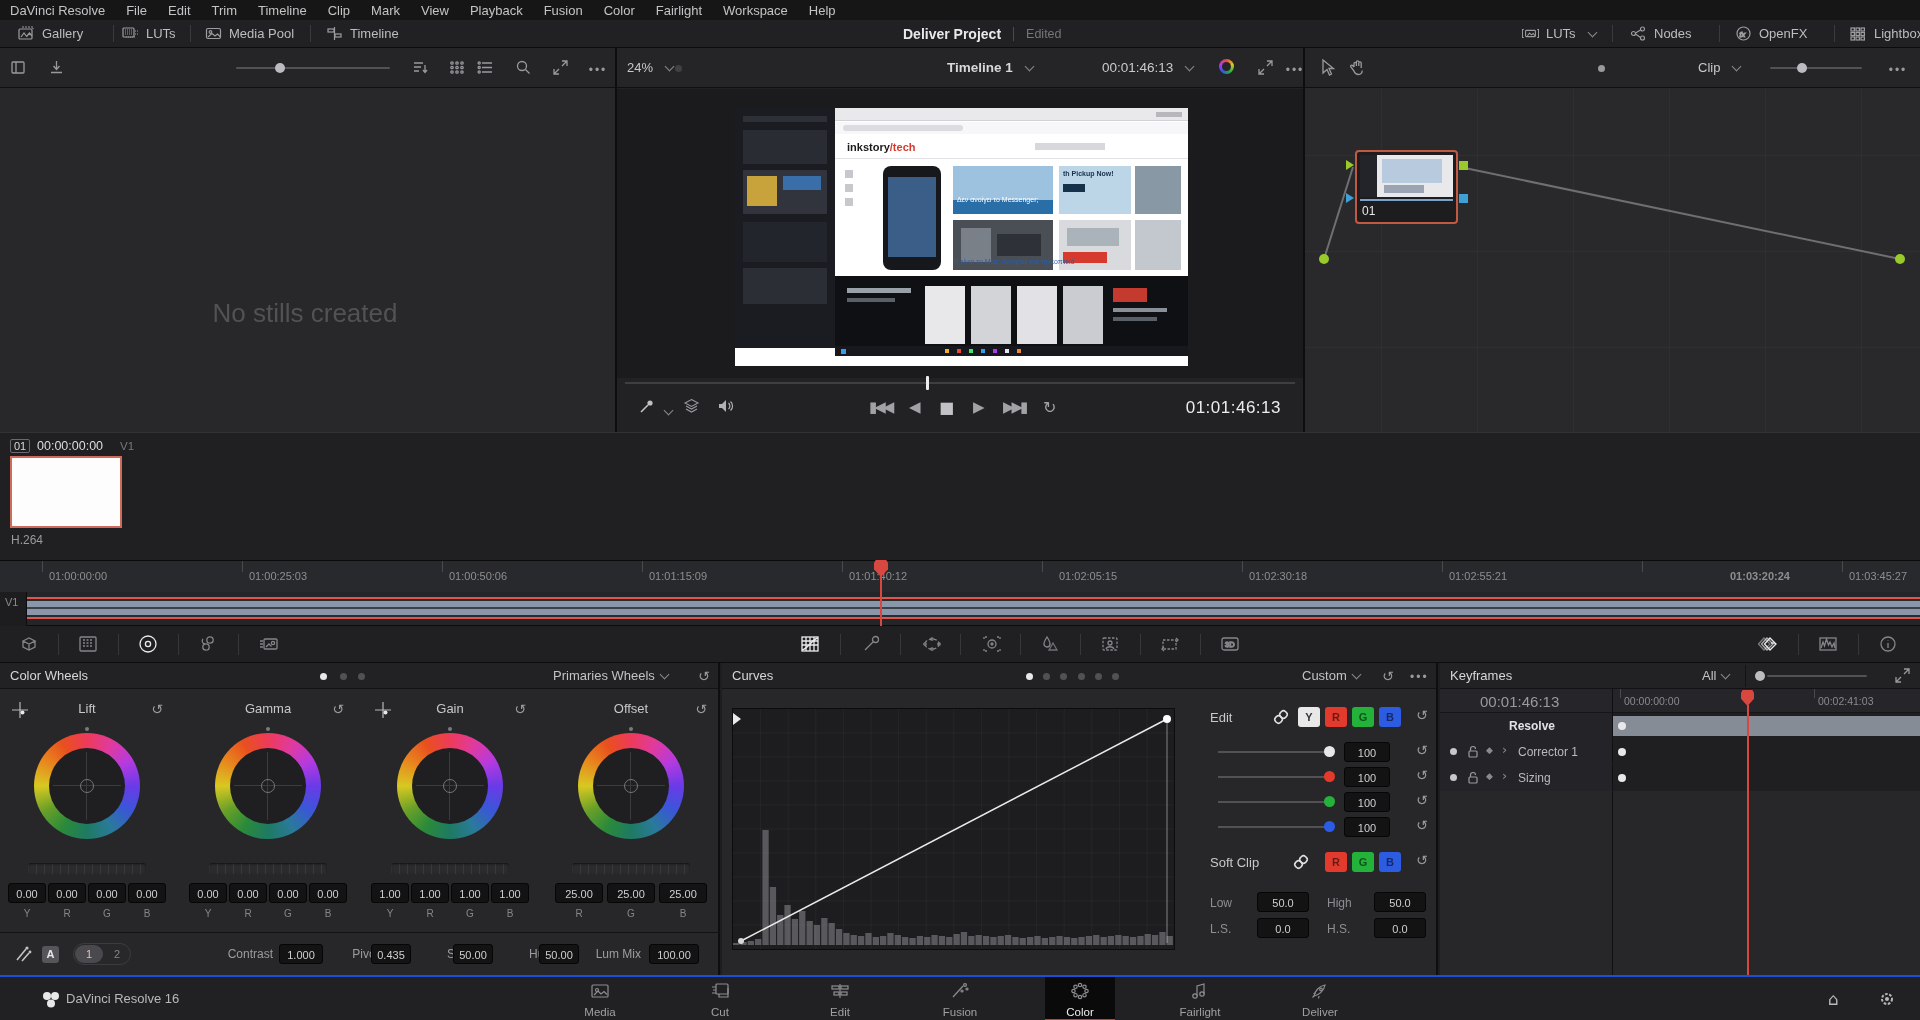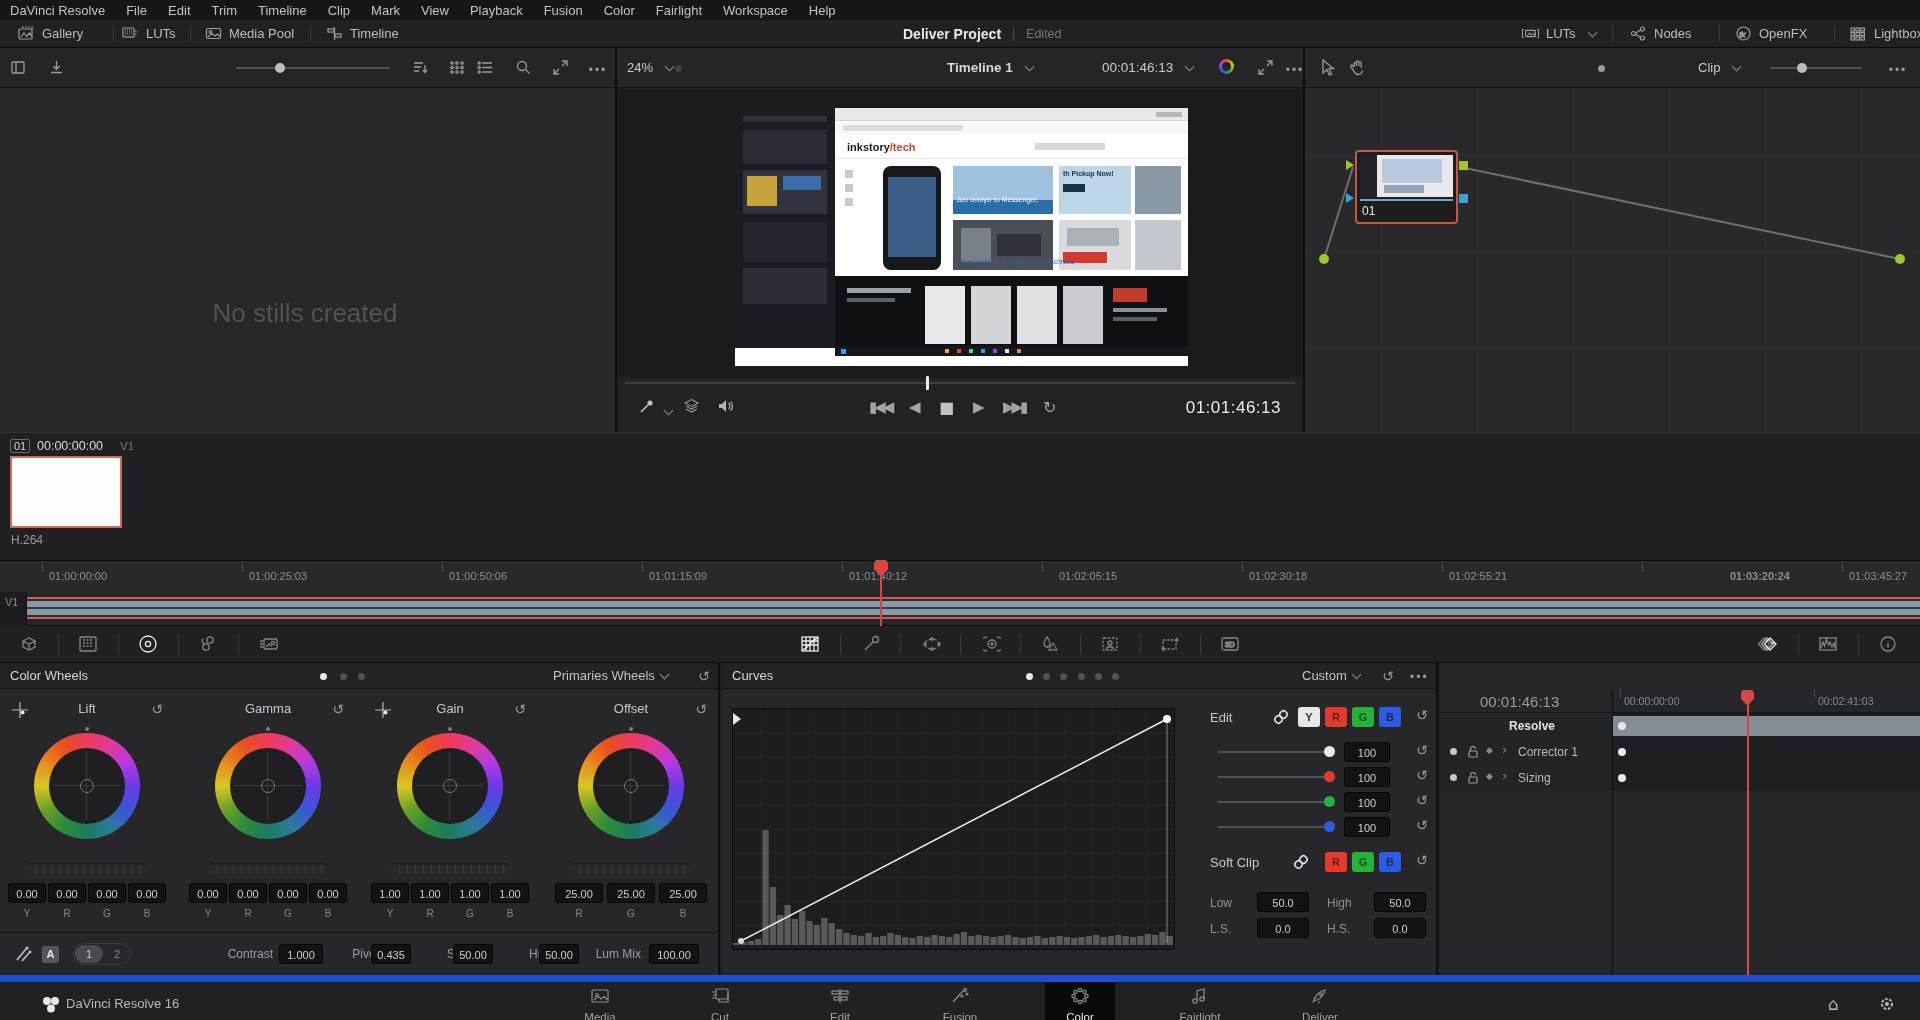--- a/index.html
+++ b/index.html
@@ -116,21 +116,21 @@
   .wbar { position:absolute; height:11px; border-radius:2px; background:#2b2b2e;
           background-image:repeating-linear-gradient(90deg, rgba(255,255,255,0.07) 0 1px, transparent 1px 8px);
           box-shadow:inset 0 1px 2px rgba(0,0,0,0.6); }
   .chbtn { position:absolute; width:22px; height:20px; border-radius:3px; font-size:11px; font-weight:bold;
            text-align:center; line-height:20px; color:rgba(0,0,0,0.55); }
   .kf-row-label { font-size:12px; color:#b9b9bc; }
   .kdot { position:absolute; width:8px; height:8px; border-radius:50%; background:#e8e8ea; }
   .bottom-border-row { border-top:1px solid #131315; }
 
   
-  .bottomnav { position:absolute; left:0; top:975px; width:1920px; height:45px; background:#212124; border-top:7px solid #1d4ed8; }
+  .bottomnav { position:absolute; left:0; top:975px; width:1920px; height:45px; background:#212124; border-top:2px solid #1d4ed8; }
   .bn-tab { position:absolute; top:0; width:70px; height:45px; text-align:center; color:#a0a0a4; }
   .bn-tab .lbl { position:absolute; left:0; right:0; bottom:4px; font-size:11.5px; }
   .bn-tab svg { margin-top:5px; width:20px; height:18px; }
   .bn-tab svg * { stroke:#8e8e92; fill:none; stroke-width:1.2; }
   .bn-tab.on { background:#0a0a0b; color:#ededef; }
   .bn-tab.on::after { content:""; position:absolute; left:0; right:0; bottom:0; height:3px; background:#b9463a; }
   .bn-app { position:absolute; left:66px; top:14px; font-size:13px; color:#b9b9bc; }
 </style>
 </head>
 <body>
@@ -918,20 +918,30 @@
           <div style="position: absolute; left: 605px; top: 233px; width: 40px; font-size: 12px; color: rgb(142, 142, 146);">High</div>
           <div class="vbox" style="left: 652px; top: 229px; width: 52px;">50.0</div>
           <div style="position: absolute; left: 488px; top: 259px; width: 40px; font-size: 12px; color: rgb(142, 142, 146);">L.S.</div>
           <div class="vbox" style="left: 535px; top: 255px; width: 52px;">0.0</div>
           <div style="position: absolute; left: 605px; top: 259px; width: 40px; font-size: 12px; color: rgb(142, 142, 146);">H.S.</div>
           <div class="vbox" style="left: 652px; top: 255px; width: 52px;">0.0</div>
         </div>
     </div>
 
     <div class="panel" style="left:1440px; width:480px">
+      <div class="p-head">
+        <span class="p-title">Keyframes</span>
+        <span class="p-mode" style="left:262px"><span>All</span><span class="chev"></span></span>
+        <div style="position:absolute;left:305px;top:2px;width:1px;height:22px;background:#131315"></div>
+        <div class="slider-dot" style="left:315px; top:8px"></div>
+        <div class="slider-track" style="left:327px; top:12px; width:100px"></div>
+        <div class="hicon" style="left:452px; top:4px"><svg viewBox="0 0 17 17">
+              <path d="M10,2 h5 v5 M15,2 l-5,5 M7,15 h-5 v-5 M2,15 l5,-5"></path>
+            </svg></div>
+      </div>
 
       <div class="abs" style="left:0; top:26px; width:480px; height:24px; background:#26262a; border-bottom:1px solid #161618">
         <span class="abs" style="left:40px; top:4px; font-size:15px; color:#9a9a9e">00:01:46:13</span>
         <span class="abs" style="left:184px; top:6px; font-size:10.5px; color:#8a8a8e">00:00:00:00</span>
         <span class="abs" style="left:378px; top:6px; font-size:10.5px; color:#8a8a8e">00:02:41:03</span>
         <div class="abs" style="left:180px; top:0; width:1px; height:9px; background:#4a4a4e"></div>
         <div class="abs" style="left:374px; top:0; width:1px; height:9px; background:#4a4a4e"></div>
       </div>
       <div class="abs" style="left:172px; top:26px; width:1px; height:286px; background:#101013"></div>
       <div id="kf-rows">

